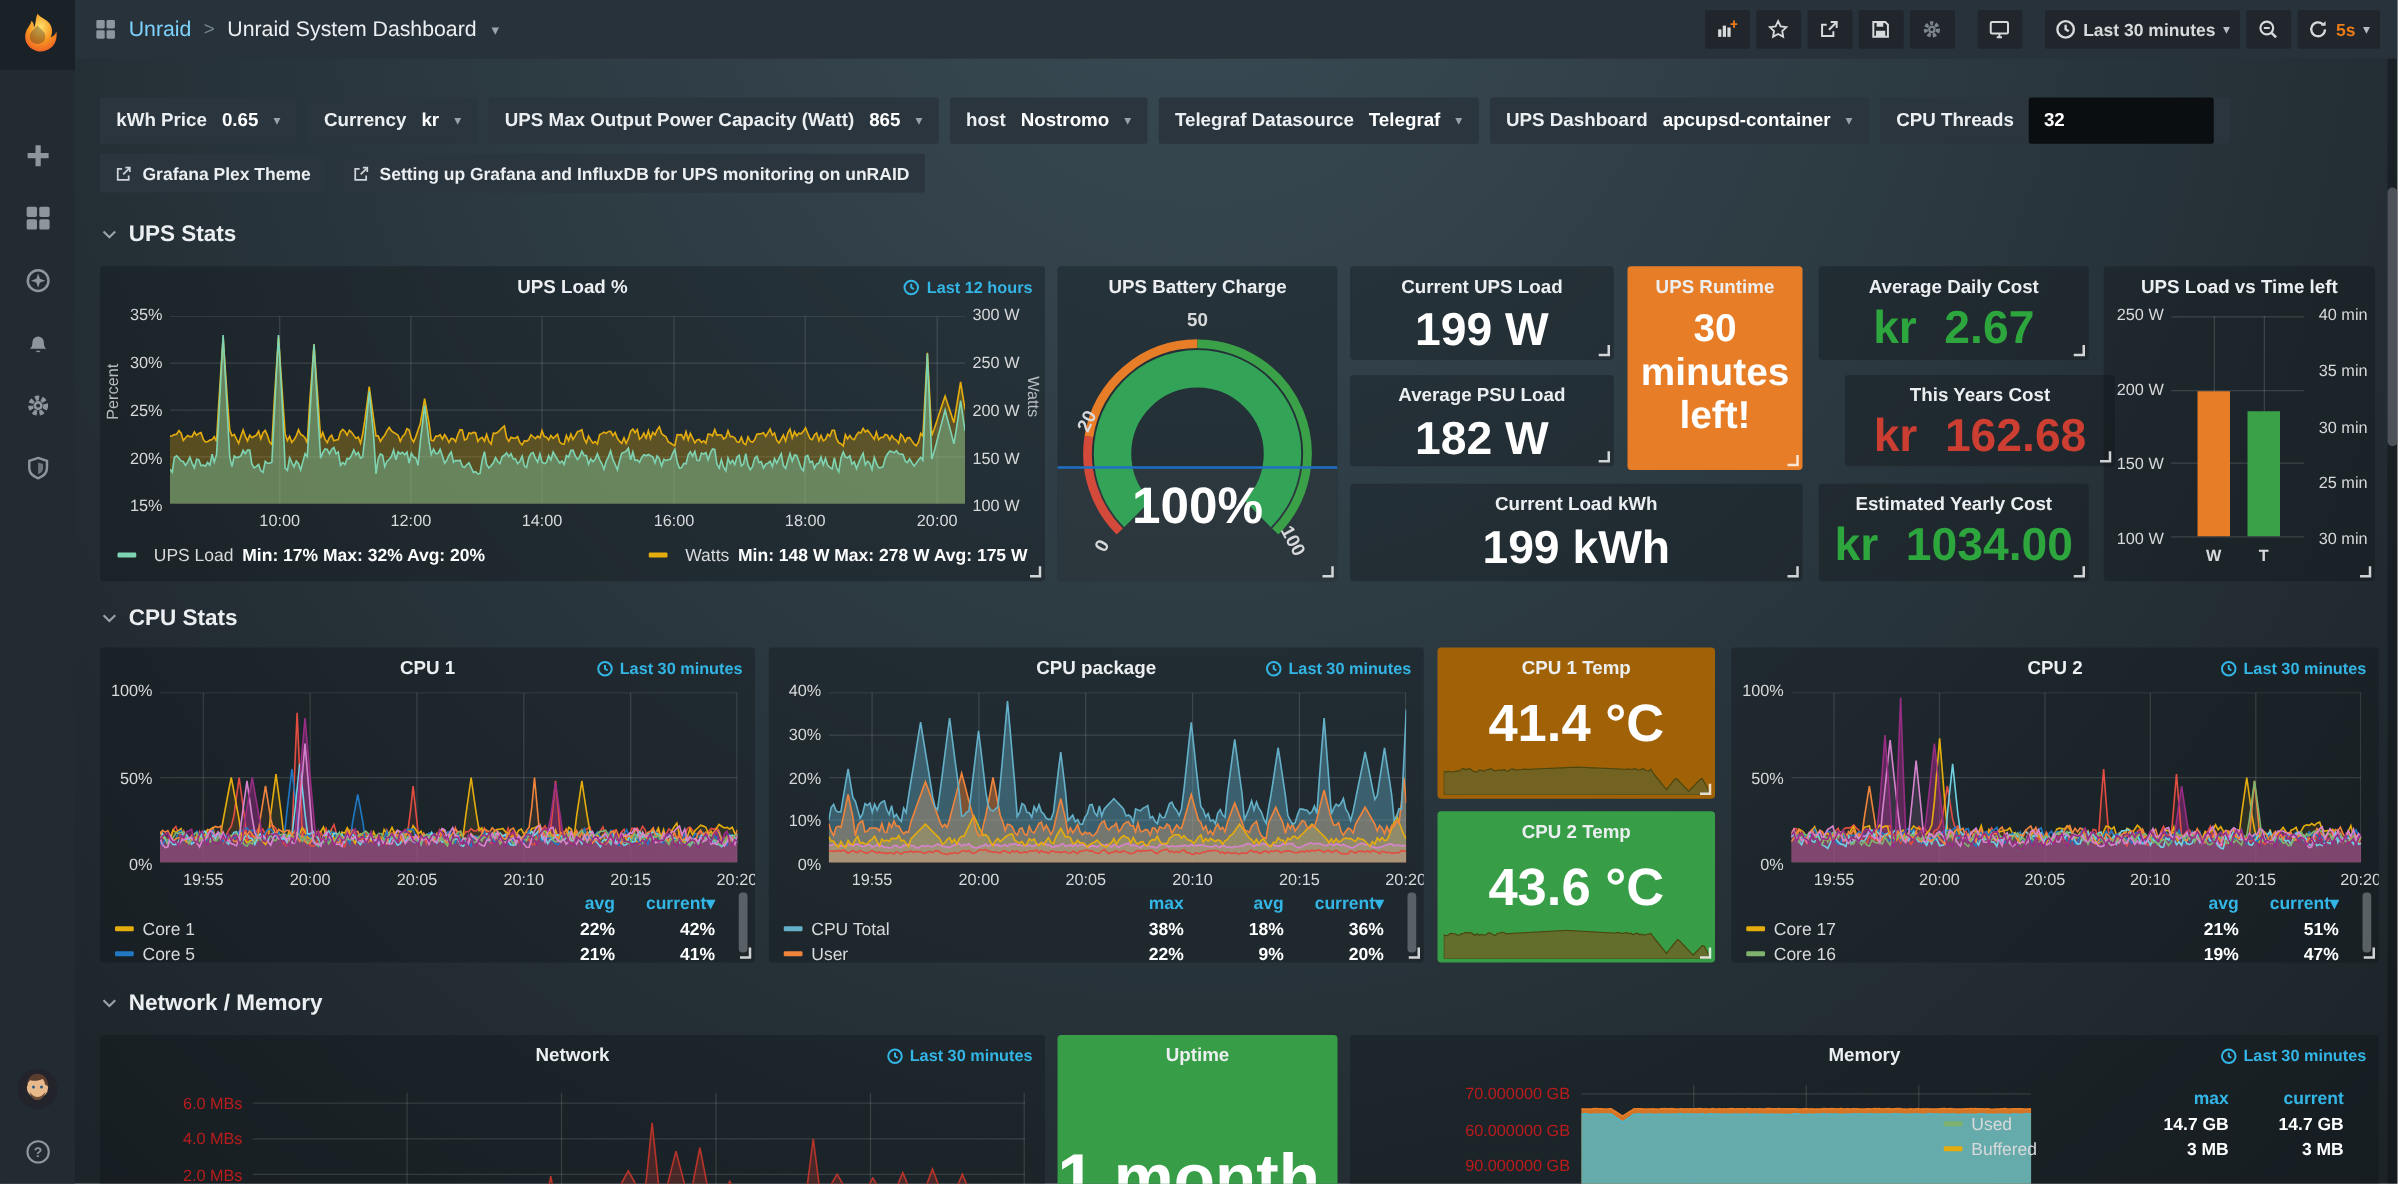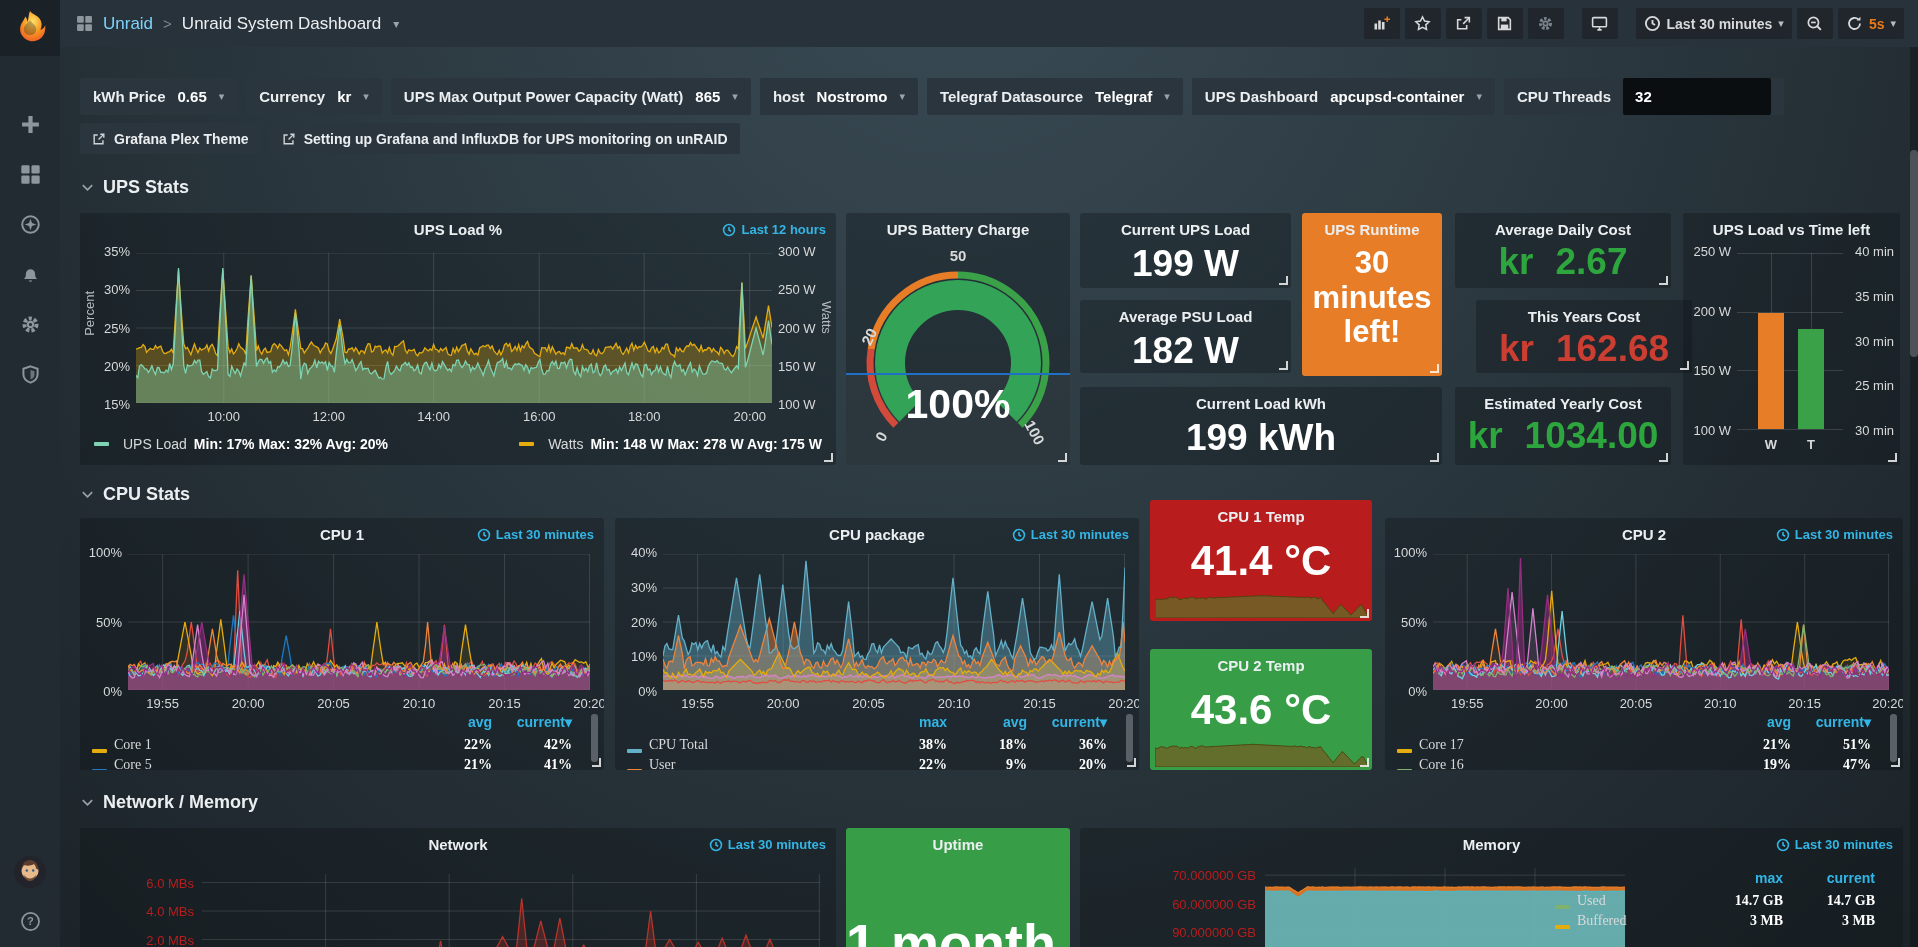--- a/index.html
+++ b/index.html
@@ -58,21 +58,21 @@
   #p-cur-load { left:1080px;top:213px; width:211px; height:75px; }
   #p-runtime  { left:1302px;top:213px; width:140px; height:163px; background:#e87d27; }
   #p-avg-daily{ left:1455px;top:213px; width:216px; height:75px; }
   #p-ups-bar  { left:1683px;top:213px; width:217px; height:252px; }
   #p-avg-psu  { left:1080px;top:300px; width:211px; height:73px; }
   #p-years    { left:1455px;top:300px; width:216px; height:73px;margin-left:21px; }
   #p-kwh      { left:1080px;top:387px; width:362px; height:78px; }
   #p-yearly   { left:1455px;top:387px; width:216px; height:78px; }
   #p-cpu1     { left:80px;  top:518px; width:524px; height:252px; }
   #p-pkg      { left:615px; top:518px; width:524px; height:252px; }
-  #p-temp1    { left:1150px;top:500px; width:222px; height:121px; background:#b91c1c; }
+  #p-temp1    { left:1150px;top:518px; width:222px; height:121px; background:#a16207; }
   #p-temp2    { left:1150px;top:649px; width:222px; height:121px; background:#379e47; }
   #p-cpu2     { left:1385px;top:518px; width:518px; height:252px; }
   #p-network  { left:80px;  top:828px; width:756px; height:200px; }
   #p-uptime   { left:846px; top:828px; width:224px; height:200px; background:#379e47; }
   #p-memory   { left:1080px;top:828px; width:823px; height:200px; }
   
   .stat-value { text-align:center; font-size:37px; font-weight:bold; color:#fff; margin-top:5px; white-space:nowrap; }
   .cost-value { display:flex; justify-content:center; gap:22px; font-size:37px; font-weight:bold; margin-top:3px; }
   .cost-green { color:#2da63e; }
   .cost-red { color:#cd3e32; }
@@ -91,21 +91,21 @@
   .ytick-col.left { align-items:flex-end; }
   .xtick-row { position:absolute; left:0; right:0; height:16px; font-size:13px; color:#d8d9da; }
   .xtick-row span { position:absolute; transform:translateX(-50%); white-space:nowrap; }
   .yunit { position:absolute; font-size:13px; color:#b6bbbf; writing-mode:vertical-rl; }
   .yunit.flip { transform:rotate(180deg); }
   .abs-tick { position:absolute; transform:translateY(-50%); font-size:13px; color:#b91c1c; white-space:nowrap; }
   
   .legend { position:absolute; left:12px; right:12px; font-size:14px; }
   .lg-head { display:flex; justify-content:flex-end; padding-right:20px; color:#33b5e5; font-weight:bold; margin-bottom:3px; }
   .lg-head span { width:80px; text-align:right; cursor:pointer; }
-  .lg-row { display:flex; align-items:flex-end; height:20px; padding-right:20px;font-family:Liberation Serif, serif; }
+  .lg-row { display:flex; align-items:center; height:20px; padding-right:20px; }
   .lg-dash { width:15px; height:4px; border-radius:1px; margin-right:7px; flex:none; cursor:pointer; }
   .lg-name { color:#d8d9da; flex:1 1 auto; text-align:left; cursor:pointer; }
   .lg-val { width:80px; text-align:right; font-weight:bold; color:#fff; }
   .lg-scroll { position:absolute; right:6px; width:7px; height:48px; background:#5a6166; border-radius:3px; cursor:pointer; }
   #ups-legend { position:absolute; left:14px; right:14px; top:223px; display:flex; justify-content:space-between; font-size:14px; align-items:center; }
   .upslg { display:flex; align-items:center; gap:7px; }
   .upslg .stats { font-weight:bold; color:#fff; }
   
   #gauge-value { position:absolute; left:0; right:0; top:168px; text-align:center; font-size:41px; font-weight:bold; color:#fff; z-index:2; }
   #gauge-line { position:absolute; left:0; right:0; top:160px; height:2px; background:#1f6fc4; z-index:1; }

